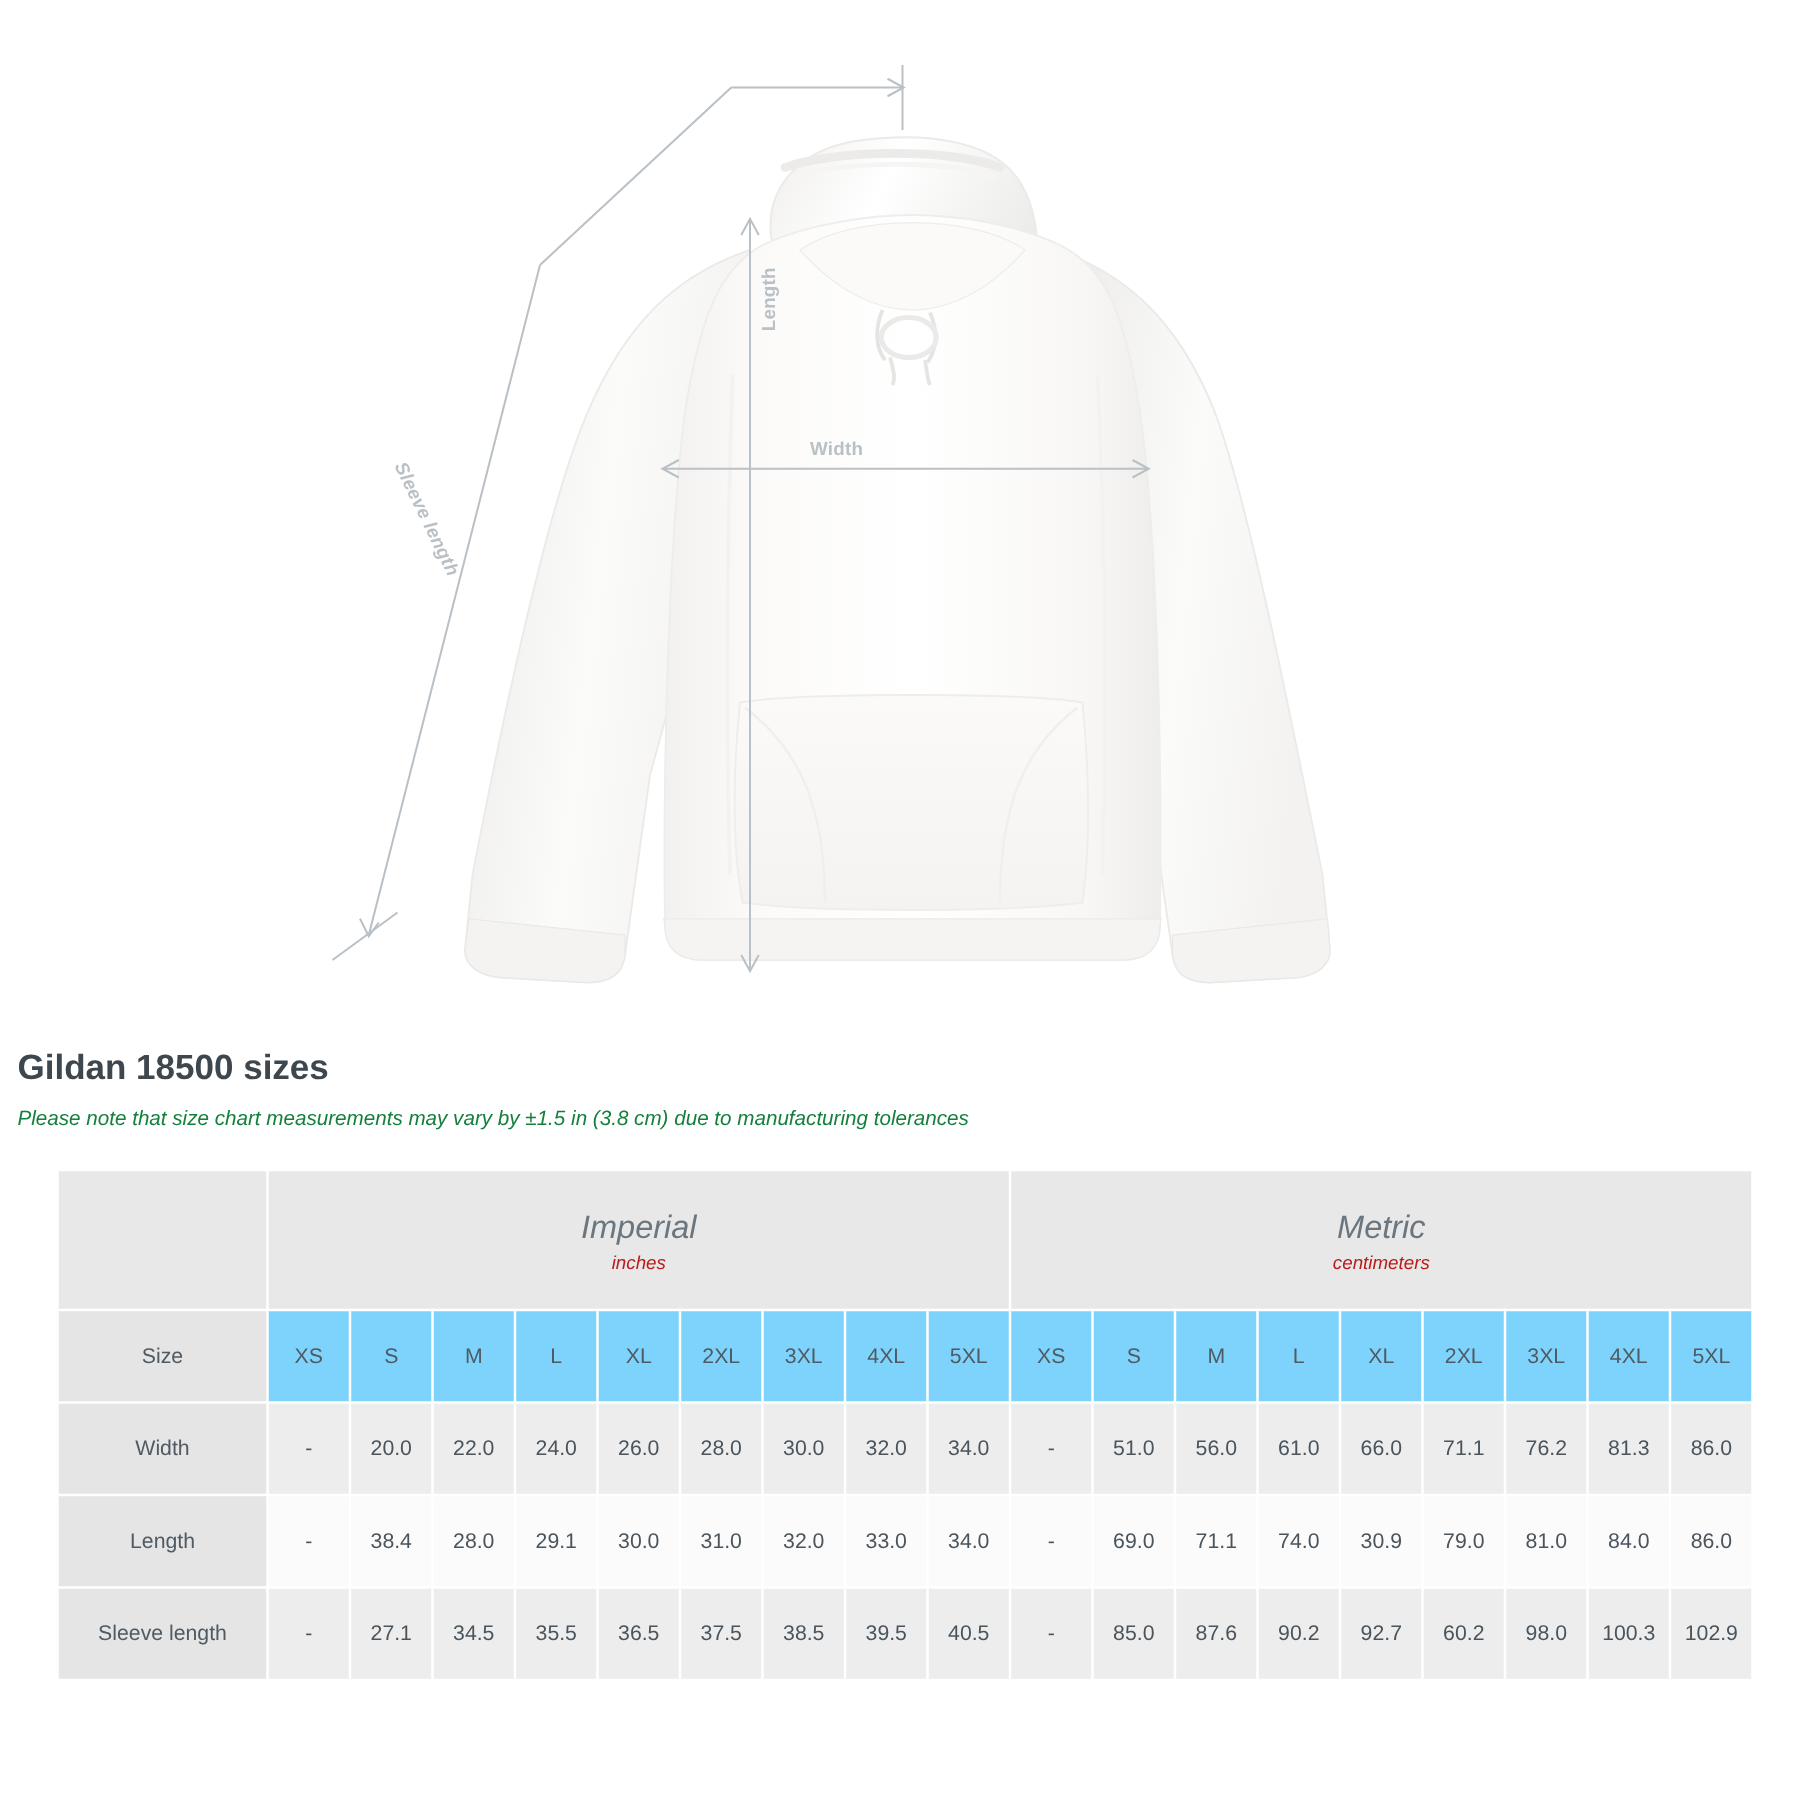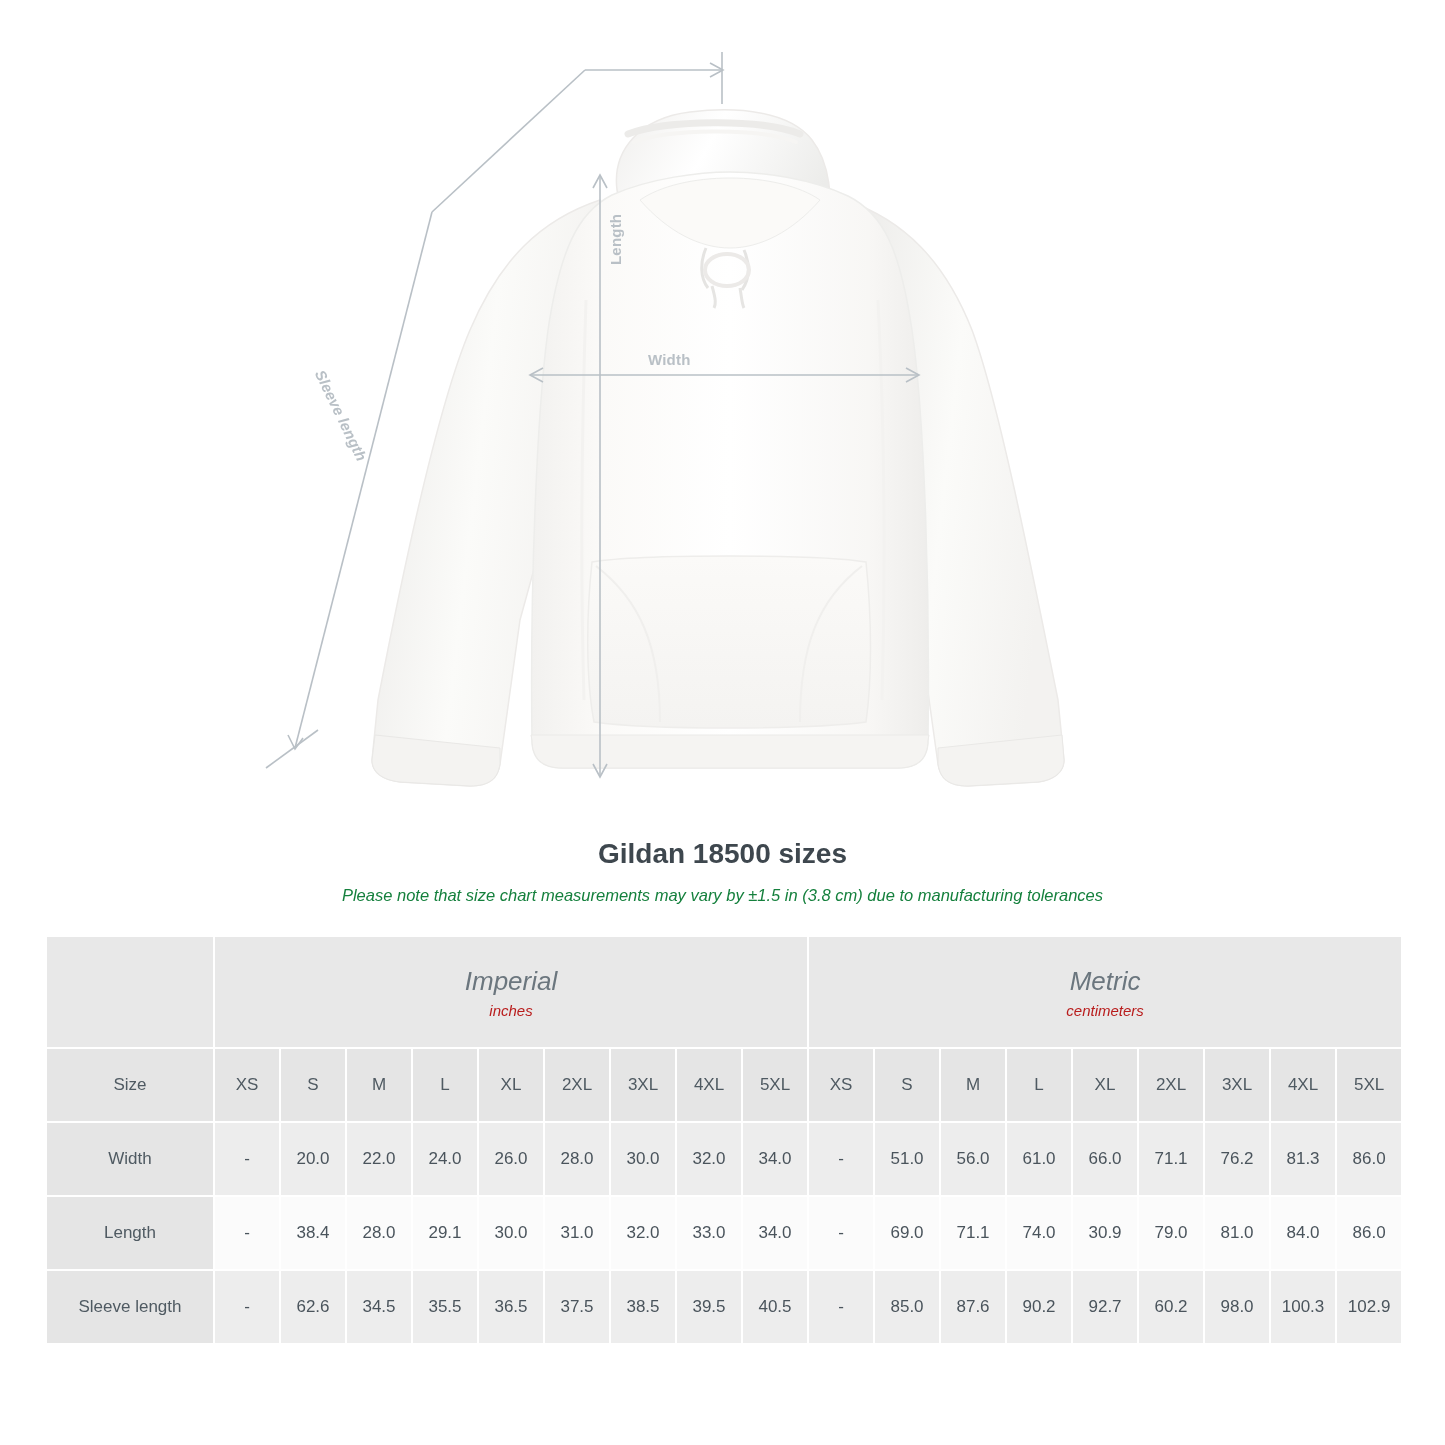--- a/index.html
+++ b/index.html
@@ -42,22 +42,23 @@
   #label-sleeve {
     left: 327px; top: 367px;
     transform: rotate(64deg);
     transform-origin: left top;
     white-space: nowrap;
     font-style: italic;
   }
 
   
   #title-block {
-    text-align: center;
+    text-align: left;
     margin-top: 8px;
+    padding-left: 14px;
   }
   #chart-title {
     font-size: 28px;
     font-weight: bold;
     color: #3e474e;
     margin: 0 0 16px 0;
   }
   #chart-note {
     font-size: 16.5px;
     font-style: italic;
@@ -100,21 +101,21 @@
   }
   .hdr-row td { height: 74px; }
   .rowhead {
     background: #e5e5e5;
     font-weight: bold;
     font-size: 17px;
     color: #4a545c;
     width: 168px;
   }
   .hdr-size {
-    background: #e5e5e5;
+    background: #7dd3fc;
     font-weight: bold;
     font-size: 17px;
   }
   .val-row td { height: 74px; font-size: 17px; }
   .val-row.odd td.val { background: #ededed; }
   .val-row.even td.val { background: #fbfbfb; }
   .val-row td.val { color: #4a545c; }
 </style>
 </head>
 <body>
@@ -302,21 +303,21 @@
         <td class="val">30.9</td>
         <td class="val">79.0</td>
         <td class="val">81.0</td>
         <td class="val">84.0</td>
         <td class="val">86.0</td>
       </tr>
 
       <tr class="val-row odd">
         <td class="rowhead">Sleeve length</td>
         <td class="val">-</td>
-        <td class="val">62.6</td>
+        <td class="val">27.1</td>
         <td class="val">34.5</td>
         <td class="val">35.5</td>
         <td class="val">36.5</td>
         <td class="val">37.5</td>
         <td class="val">38.5</td>
         <td class="val">39.5</td>
         <td class="val">40.5</td>
         <td class="val">-</td>
         <td class="val">85.0</td>
         <td class="val">87.6</td>

